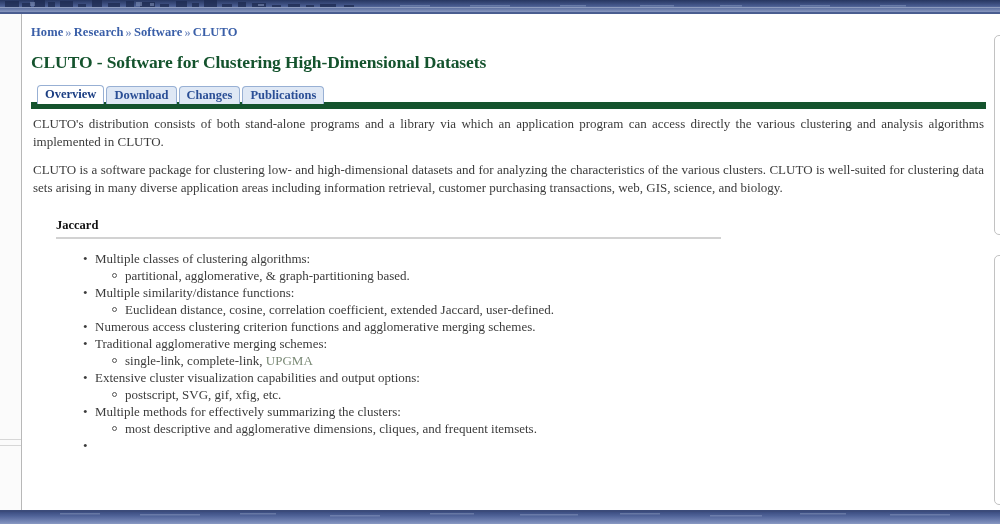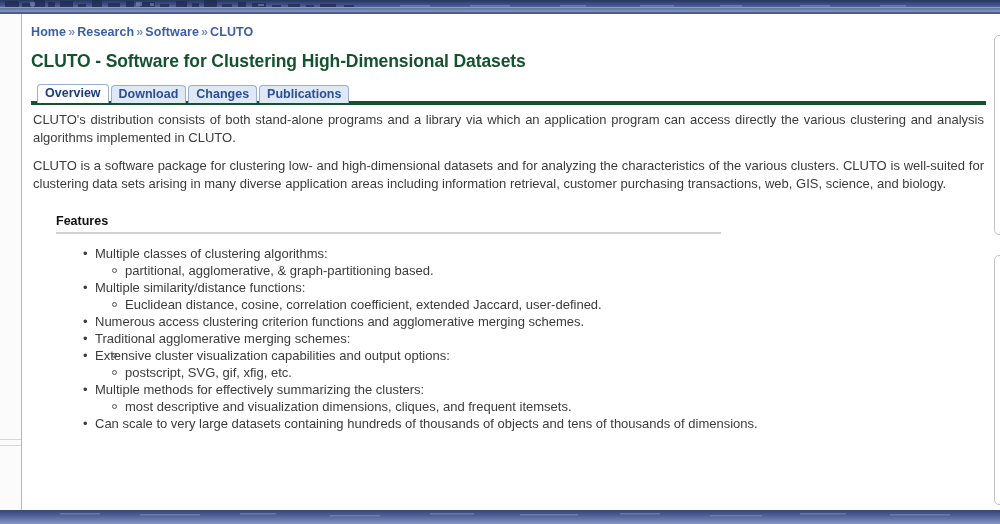--- a/index.html
+++ b/index.html
@@ -94,20 +94,21 @@
   
   .content {
     position: absolute;
     left: 23px;
     top: 14px;
     width: 971px;
     height: 496px;
     background: #ffffff;
     box-sizing: border-box;
     padding: 0 8px 0 6px;
+    font-family: Liberation Serif, serif;
   }
 
   
   .breadcrumb {
     margin: 11px 0 0 2px;
     font-size: 12.5px;
     font-weight: bold;
     color: #3a5fa8;
     letter-spacing: .1px;
   }
@@ -128,21 +129,21 @@
     font-weight: bold;
     color: #14532d;
     letter-spacing: -.1px;
   }
 
   
   .tabbar {
     position: relative;
     margin: 11px 0 0 2px;
     height: 18px;
-    border-bottom: 4px solid #14532d;
+    border-bottom: 7px solid #14532d;
     padding-left: 6px;
   }
   .tab {
     display: inline-block;
     position: relative;
     top: 1px;
     font-size: 12.5px;
     font-weight: bold;
     color: #2b4f96;
     padding: 1px 7px 2px 7px;
@@ -319,21 +320,21 @@
 
   <div class="tabbar">
     <span class="tab active">Overview</span><span class="tab">Download</span><span class="tab">Changes</span><span class="tab">Publications</span>
   </div>
 
 
   <p class="para justified">CLUTO's distribution consists of both stand-alone programs and a library via which an application program can access directly the various clustering and analysis algorithms implemented in CLUTO.</p>
   <p class="para justified">CLUTO is a software package for clustering low- and high-dimensional datasets and for analyzing the characteristics of the various clusters. CLUTO is well-suited for clustering data sets arising in many diverse application areas including information retrieval, customer purchasing transactions, web, GIS, science, and biology.</p>
 
   <div class="features">
-    <div class="features-title">Features</div>
+    <div class="features-title">Jaccard</div>
     <div class="features-rule"></div>
 
     <ul class="feat-list">
 
       <li>
         <span class="bullet">•</span><span>Multiple classes of clustering algorithms:</span>
         <ul class="sub-list">
           <li><span class="bullet-o"></span><span>partitional, agglomerative, &amp; graph-partitioning based.</span></li>
         </ul>
       </li>
@@ -345,40 +346,40 @@
         </ul>
       </li>
 
       <li>
         <span class="bullet">•</span><span>Numerous access clustering criterion functions and agglomerative merging schemes.</span>
       </li>
 
       <li>
         <span class="bullet">•</span><span>Traditional agglomerative merging schemes:</span>
         <ul class="sub-list">
-          <li><span class="bullet-o"></span></li>
+          <li><span class="bullet-o"></span><span>single-link, complete-link, <span class="muted-link">UPGMA</span></span></li>
         </ul>
       </li>
 
       <li>
         <span class="bullet">•</span><span>Extensive cluster visualization capabilities and output options:</span>
         <ul class="sub-list">
           <li><span class="bullet-o"></span><span>postscript, SVG, gif, xfig, etc.</span></li>
         </ul>
       </li>
 
       <li>
         <span class="bullet">•</span><span>Multiple methods for effectively summarizing the clusters:</span>
         <ul class="sub-list">
-          <li><span class="bullet-o"></span><span>most descriptive and visualization dimensions, cliques, and frequent itemsets.</span></li>
+          <li><span class="bullet-o"></span><span>most descriptive and agglomerative dimensions, cliques, and frequent itemsets.</span></li>
         </ul>
       </li>
 
       <li>
-        <span class="bullet">•</span><span>Can scale to very large datasets containing hundreds of thousands of objects and tens of thousands of dimensions.</span>
+        <span class="bullet">•</span>
       </li>
 
     </ul>
   </div>
 </div>
 
 <div class="banner banner-bottom">
   <svg class="skyline" viewBox="0 0 1000 14" preserveAspectRatio="none">
     <defs>
       <linearGradient id="sky2" x1="0" y1="0" x2="0" y2="1">

